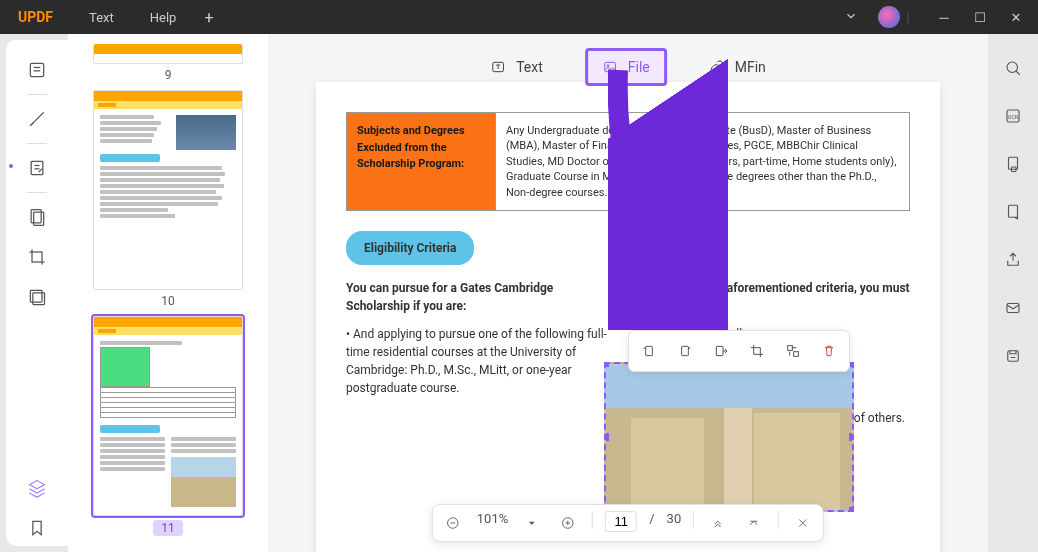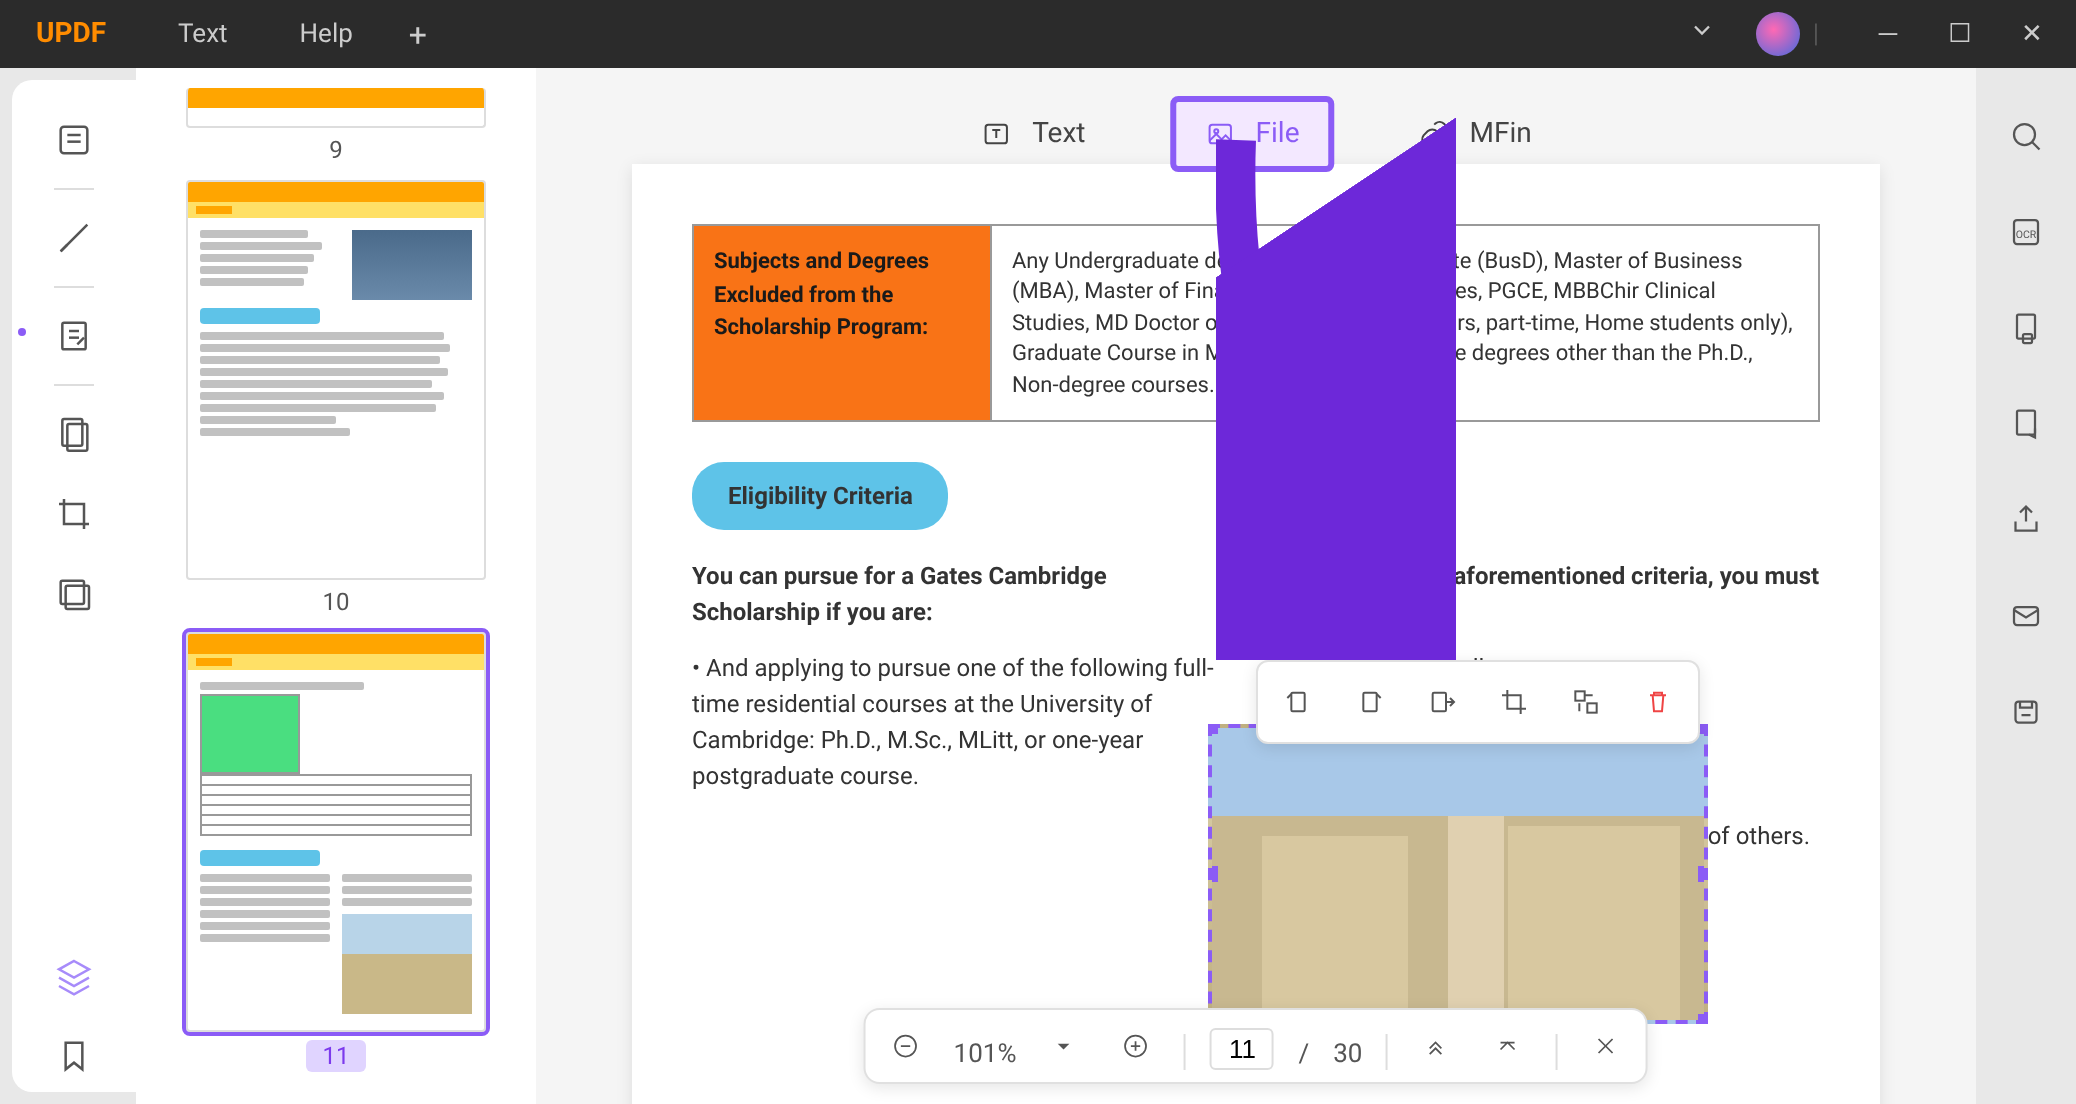--- a/index.html
+++ b/index.html
@@ -265,21 +265,21 @@
     }
 
     .bottom-bar {
       position: absolute;
       bottom: 10px; left: 50%; transform: translateX(-50%);
       background: #fff;
       border: 1px solid #e0e0e0;
       border-radius: 8px;
       box-shadow: 0 2px 8px rgba(0,0,0,0.1);
       display: flex;
-      align-items: flex-end;
+      align-items: flex-start;
       padding: 6px 8px;
       gap: 12px;
       font-size: 13px;
       color: #555;
     }
     .bb-btn {
       width: 24px; height: 24px;
       display: flex; align-items: center; justify-content: center;
       cursor: pointer;
       border-radius: 4px;

